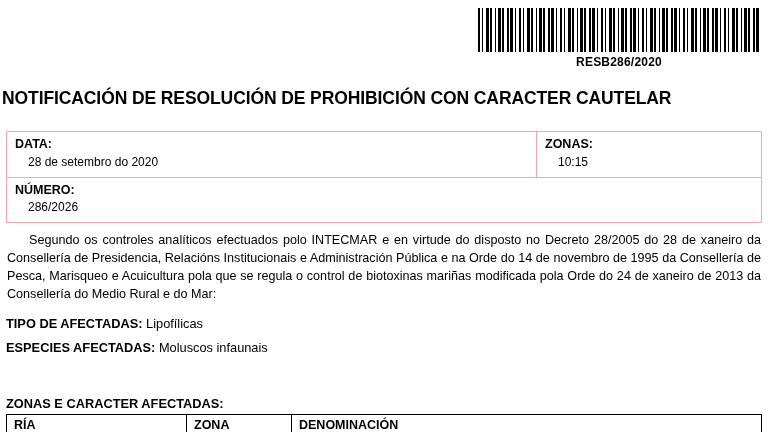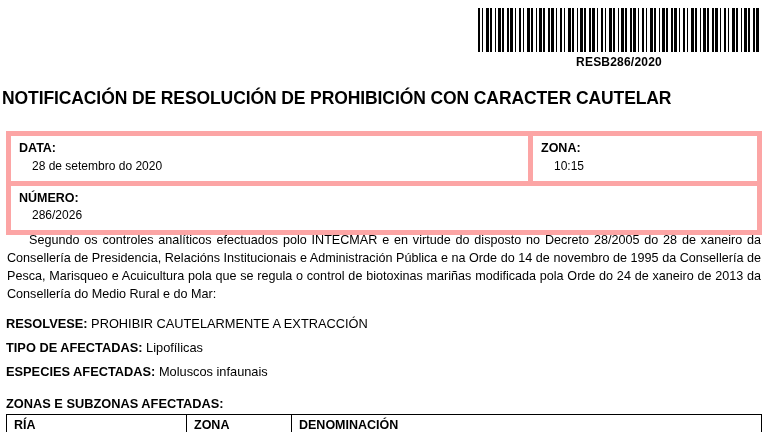--- a/index.html
+++ b/index.html
@@ -64,21 +64,21 @@
   
   .info-table {
     position: absolute;
     top: 131px;
     left: 6px;
     width: 756px;
     border-collapse: collapse;
     table-layout: fixed;
   }
   .info-table td {
-    border: 5px solid #fca5a5;
+    border: 1px solid #fca5a5;
     padding: 5px 8px 7px 8px;
     vertical-align: top;
   }
   .cell-label {
     font-size: 12.5px;
     font-weight: bold;
     line-height: 1.25;
   }
   .cell-value {
     font-size: 12px;
@@ -159,51 +159,47 @@
   <div class="doc-title">NOTIFICACIÓN DE RESOLUCIÓN DE PROHIBICIÓN CON CARACTER CAUTELAR</div>
 
   <table class="info-table">
     <tbody>
         <tr>
       <td>
         <div class="cell-label">DATA:</div>
         <div class="cell-value">28 de setembro do 2020</div>
       </td>
       <td style="width:208px">
-        <div class="cell-label">ZONA:</div>
+        <div class="cell-label">ZONAS:</div>
         <div class="cell-value">10:15</div>
       </td>
     </tr>
     <tr>
       <td colspan="2">
         <div class="cell-label">NÚMERO:</div>
         <div class="cell-value">286/2026</div>
       </td>
     </tr>
   </tbody>
     </table>
 
   <div class="body-par">Segundo os controles analíticos efectuados polo INTECMAR e en virtude do disposto no Decreto 28/2005 do 28 de xaneiro da Consellería de Presidencia, Relacións Institucionais e Administración Pública e na Orde do 14 de novembro de 1995 da Consellería de Pesca, Marisqueo e Acuicultura pola que se regula o control de biotoxinas mariñas modificada pola Orde do 24 de xaneiro de 2013 da Consellería do Medio Rural e do Mar:</div>
 
   <div class="fields">
     <div class="field-line">
-      <span class="field-key">RESOLVESE:</span>
-      <span class="field-val">PROHIBIR CAUTELARMENTE A EXTRACCIÓN</span>
-    </div>
-    <div class="field-line">
       <span class="field-key">TIPO DE AFECTADAS:</span>
       <span class="field-val">Lipofílicas</span>
     </div>
     <div class="field-line">
       <span class="field-key">ESPECIES AFECTADAS:</span>
       <span class="field-val">Moluscos infaunais</span>
     </div>
   </div>
 
-  <div class="zones-heading">ZONAS E SUBZONAS AFECTADAS:</div>
+  <div class="zones-heading">ZONAS E CARACTER AFECTADAS:</div>
 
   <table class="zones-table">
     <tbody>
         <tr>
       <th class="col-ria">RÍA</th>
       <th class="col-zona">ZONA</th>
       <th>DENOMINACIÓN</th>
     </tr>
   </tbody>
     </table>

